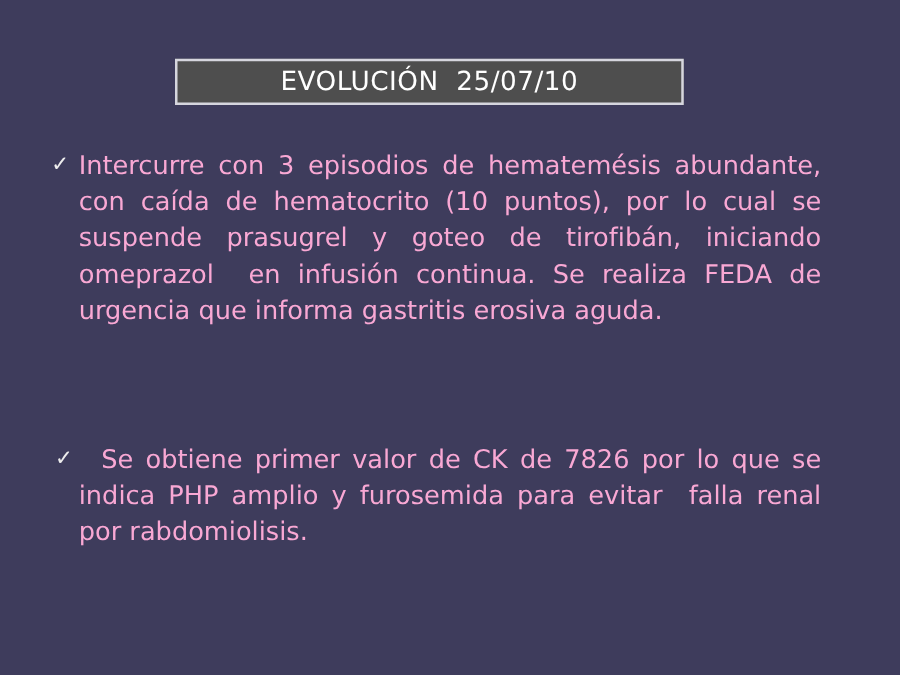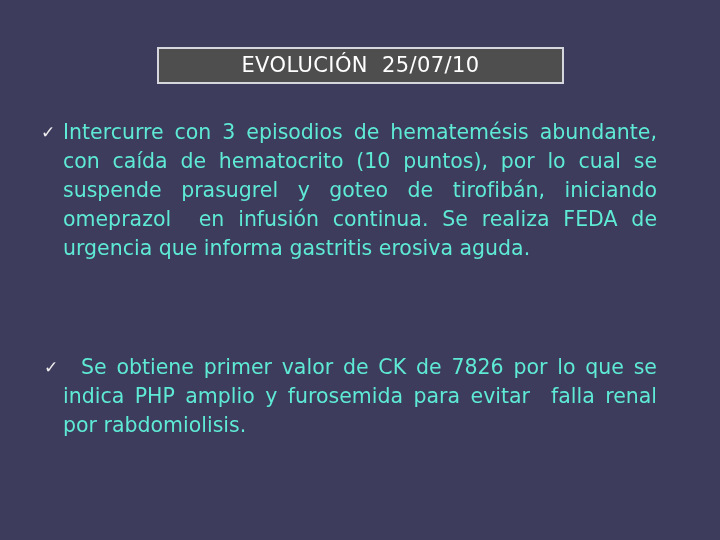--- a/index.html
+++ b/index.html
@@ -19,21 +19,21 @@
     position: relative;
     width: 720px;
     height: 540px;
     background: #3E3C5C;
     box-sizing: border-box;
   }
 
   
   #title-box {
     position: absolute;
-    left: 157px;
+    left: 140px;
     top: 47px;
     width: 407px;
     height: 37px;
     background: #4E4E4E;
     border: 2px solid #D6D6DE;
     box-sizing: border-box;
     display: flex;
     align-items: center;
     justify-content: center;
   }
@@ -61,21 +61,21 @@
 
   .bullet-mark {
     position: absolute;
     color: #EDEDED;
     font-size: 17px;
     line-height: 29px;
     font-family: "DejaVu Sans", sans-serif;
   }
 
   .bullet-text {
-    color: #5eead4;
+    color: #f9a8d4;
     font-size: 20.5px;
     line-height: 29px;
     text-align: justify;
     text-justify: inter-word;
     white-space: pre-wrap;
     margin: 0;
   }
 
   
   #block-1 {

